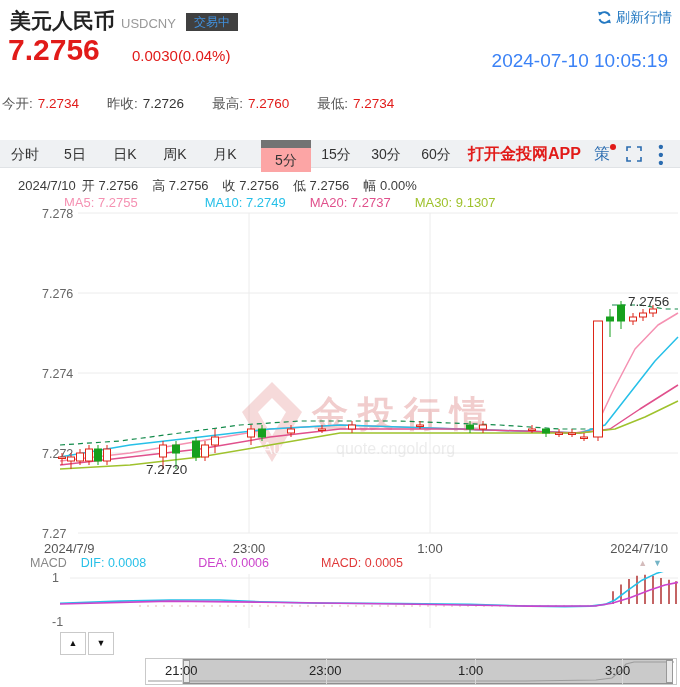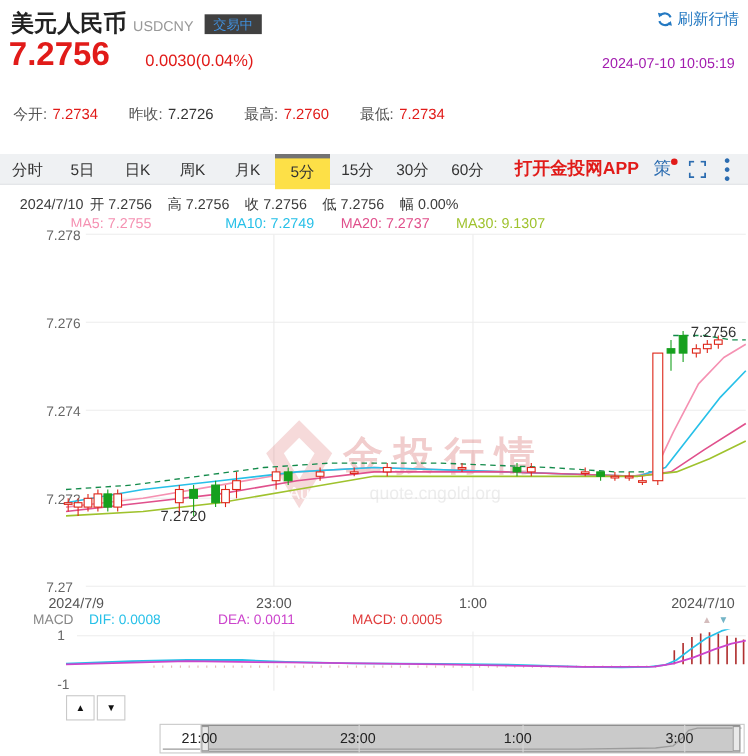--- a/index.html
+++ b/index.html
@@ -11,32 +11,32 @@
   .header { position:absolute; top:7px; left:10px; white-space:nowrap; }
   .title { font-size:21px; font-weight:bold; color:#222; }
   .symbol { font-size:13px; color:#999; margin-left:6px; }
   .badge { font-size:12px; color:#4090dd; background:#404040; padding:2px 8px; margin-left:10px; position:relative; top:-2px; }
   .refresh { position:absolute; top:9px; right:8px; color:#2479c2; font-size:14px; cursor:pointer;text-align:center; }
   .refresh svg { vertical-align:-3px; margin-right:4px; }
 
   
   .price { position:absolute; top:33px; left:8px; font-size:30px; font-weight:bold; color:#e11b19; }
   .change { position:absolute; top:47px; left:132px; font-size:15px; color:#e11b19; }
-  .timestamp { position:absolute; top:50px; right:12px; font-size:13px; color:#a21caf; }
-
-  
-  .stats { position:absolute; top:95px; left:12px; font-size:13.5px; white-space:nowrap; }
+  .timestamp { position:absolute; top:50px; right:12px; font-size:19px; color:#3b82f6; }
+
+  
+  .stats { position:absolute; top:95px; left:2px; font-size:13.5px; white-space:nowrap; }
   .stat { margin-right:28px; }
   .st-label { color:#555; margin-right:5px; }
   .red { color:#e11b19; } .dark { color:#333; }
 
   
   .ptabs { position:absolute; top:140px; left:0; width:680px; height:28px; background:#eff1f3; border-bottom:1px solid #e0e3e6; }
   .ptab { display:inline-block; width:50px; height:32px; line-height:28px; text-align:center; font-size:14px; color:#333; cursor:pointer; vertical-align:top; }
-  .ptab.active { background:#fde047; border-top:4px solid #737373; line-height:24px; }
+  .ptab.active { background:#fca5a5; border-top:8px solid #737373; line-height:24px;margin-left:11px; }
   .app-link { position:absolute; left:468px; top:0; line-height:28px; color:#e11b19; font-weight:bold; font-size:16px; cursor:pointer; }
   .strategy { position:absolute; left:594px; top:0; line-height:28px; color:#2b6cb0; font-size:16px; cursor:pointer; }
   .strategy .dot { position:absolute; top:4px; right:-6px; width:6px; height:6px; border-radius:50%; background:#e11b19; }
   .fs-btn { position:absolute; left:626px; top:6px; cursor:pointer; }
   .more-btn { position:absolute; left:656px; top:3px; color:#2b6cb0; font-size:15px; font-weight:bold; cursor:pointer; letter-spacing:0; line-height:8px; text-align:center; width:10px; }
 
   
   .ohlc { position:absolute; top:177px; left:18px; font-size:13px; color:#3c3c3c; white-space:nowrap; }
   .ohlc span { margin-right:6px; }
   .ohlc .pair { margin-right:14px; }
@@ -206,21 +206,21 @@
       <line x1="653" y1="98.99999999999847" x2="653" y2="110.9999999999705" stroke="#dd2518" stroke-width="1"></line>
       <rect x="649.5" y="102.99999999998914" width="7" height="3.9999999999906777" fill="#fff" stroke="#dd2518" stroke-width="1"></rect>
       <text x="146" y="267.9999999999715" fill="#333" font-size="13.5">7.2720</text>
       <text x="628" y="99.99999999997226" fill="#333" font-size="13.5">7.2756</text>
       <text x="44" y="347" fill="#555" font-size="13" text-anchor="start">2024/7/9</text>
       <text x="249" y="347" fill="#555" font-size="13" text-anchor="middle">23:00</text>
       <text x="430" y="347" fill="#555" font-size="13" text-anchor="middle">1:00</text>
       <text x="668" y="347" fill="#555" font-size="13" text-anchor="end">2024/7/10</text>
     </svg>
 
-  <div class="macd-labels" id="macdlabels"><span class="t">MACD</span><span class="v" style="color: rgb(39, 192, 232);">DIF: 0.0008</span><span class="v" style="color: rgb(204, 68, 204);">DEA: 0.0011</span><span class="v" style="color: rgb(224, 58, 58);">MACD: 0.0005</span></div>
+  <div class="macd-labels" id="macdlabels"><span class="t">MACD</span><span class="v" style="color: rgb(39, 192, 232);">DIF: 0.0008</span><span class="v" style="color: rgb(204, 68, 204);">DEA: 0.0006</span><span class="v" style="color: rgb(224, 58, 58);">MACD: 0.0005</span></div>
   <div class="macd-arrows"><span class="up">▲</span><span class="dn">▼</span></div>
   <svg id="macd-chart" width="680" height="60">
       <line x1="70" y1="6" x2="678" y2="6" stroke="#ececec"></line>
       <line x1="249" y1="2" x2="249" y2="56" stroke="#ececec"></line>
       <line x1="430" y1="2" x2="430" y2="56" stroke="#ececec"></line>
       <text x="52" y="10" fill="#666" font-size="12.5">1</text>
       <text x="52" y="54" fill="#666" font-size="12.5">-1</text>
       <line x1="140" y1="32.96" x2="140" y2="34.96" stroke="rgba(200,90,90,0.45)" stroke-width="1"></line>
       <line x1="148" y1="32.96" x2="148" y2="34.96" stroke="rgba(200,90,90,0.45)" stroke-width="1"></line>
       <line x1="156" y1="32.96" x2="156" y2="34.96" stroke="rgba(200,90,90,0.45)" stroke-width="1"></line>

